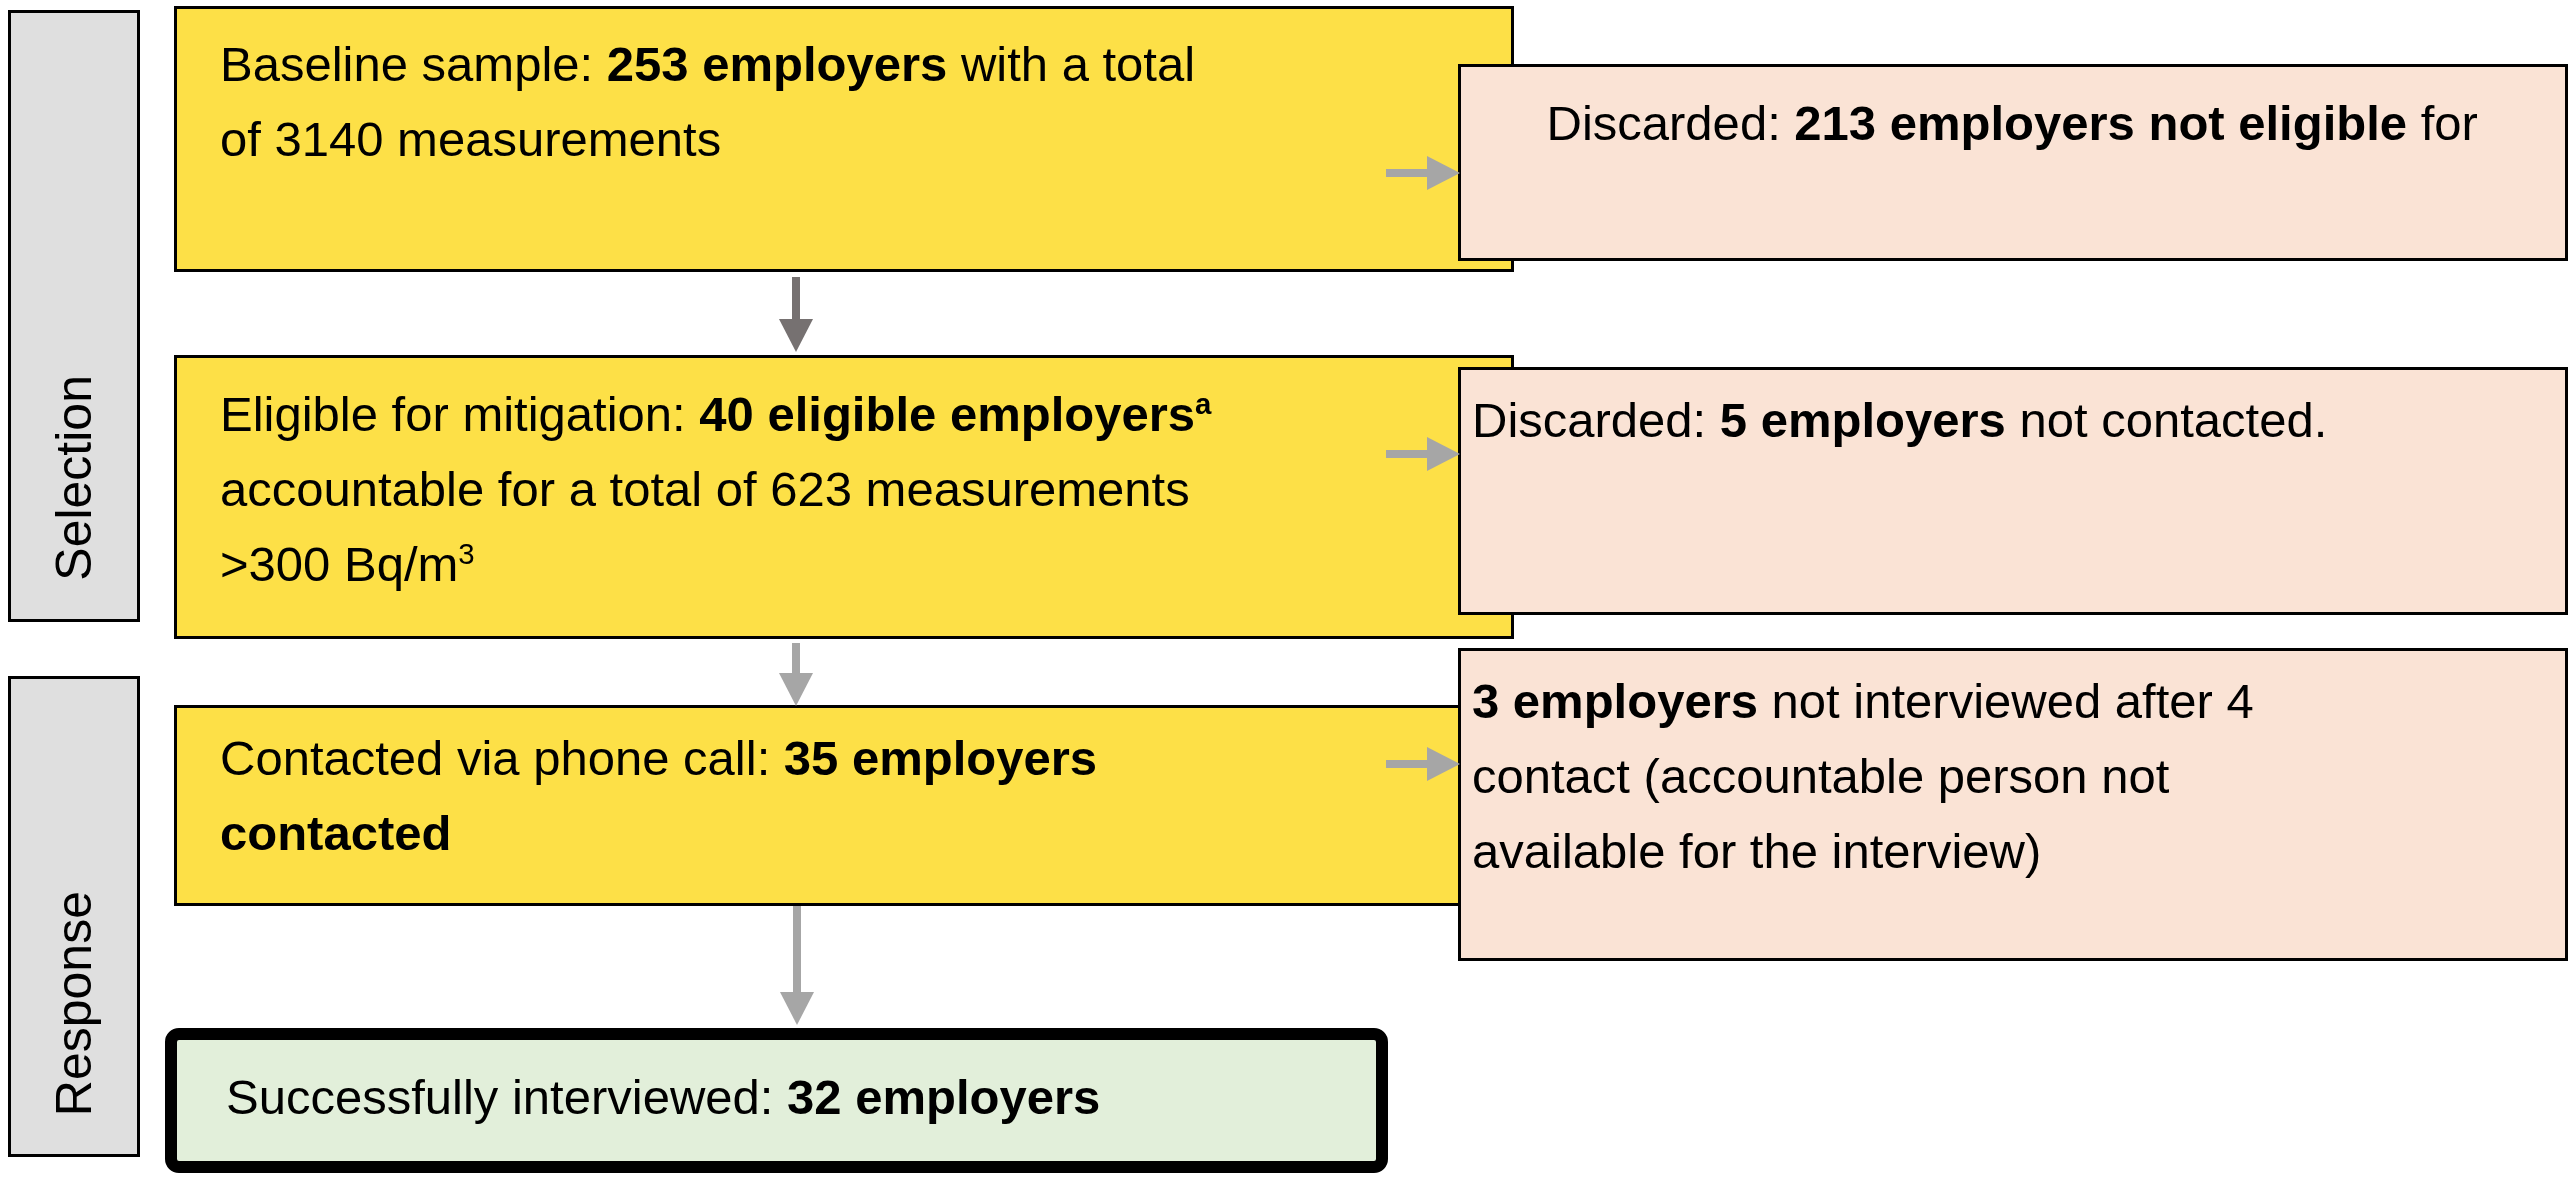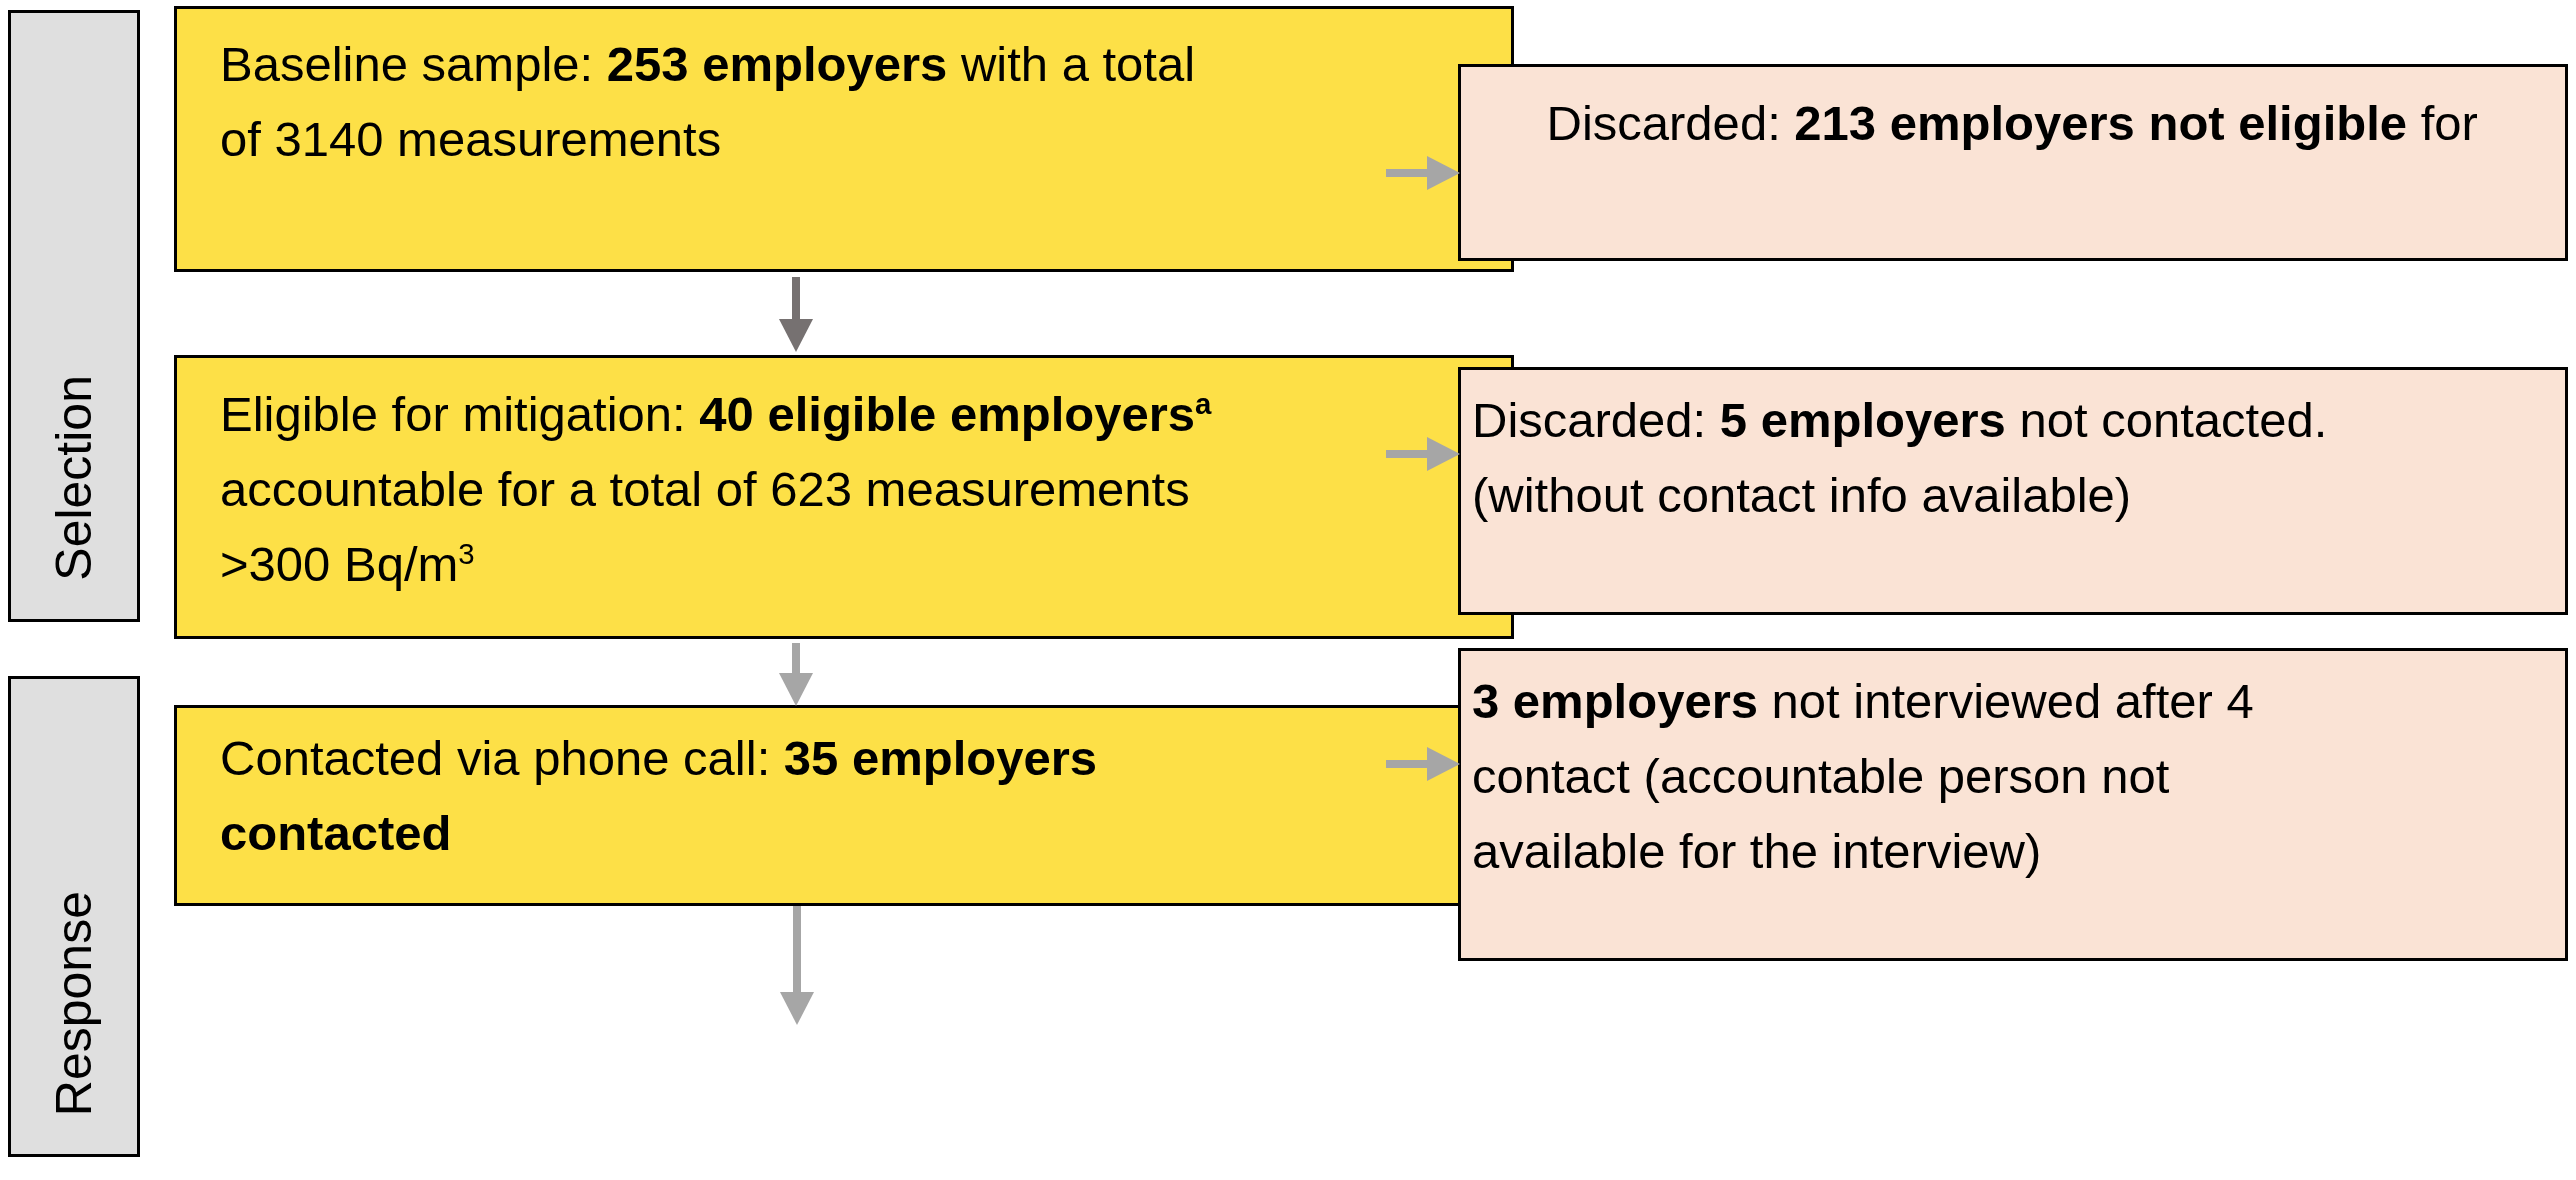--- a/index.html
+++ b/index.html
@@ -95,31 +95,35 @@
       </div>
   </div>
 
   <div class="box process" style="top:705px;height:201px;padding-top:12.6px;">
     <div>
         <div class="tline"><span>Contacted via phone call: </span><span class="bold">35 employers</span></div>
         <div class="tline"><span class="bold">contacted</span></div>
       </div>
   </div>
 
+  <div class="box success" style="top:1028px;height:145px;padding-top:20.4px;">
+    <div>
+        <div class="tline"><span>Successfully interviewed: </span><span class="bold">32 employers</span></div>
+      </div>
+  </div>
 
   <div class="box discard" style="top:64px;height:197px;padding-top:19px;text-align:center;">
     <div>
         <div class="tline"><span>Discarded: </span><span class="bold">213 employers not eligible</span><span> for</span></div>
       </div>
   </div>
 
   <div class="box discard" style="top:367px;height:248px;padding-top:12.6px;">
     <div>
         <div class="tline"><span>Discarded: </span><span class="bold">5 employers</span><span> not contacted.</span></div>
-        <div class="tline"><span>(without contact info available)</span></div>
       </div>
   </div>
 
   <div class="box discard" style="top:648px;height:313px;padding-top:12.6px;">
     <div>
         <div class="tline"><span class="bold">3 employers</span><span> not interviewed after 4</span></div>
         <div class="tline"><span>contact (accountable person not</span></div>
         <div class="tline"><span>available for the interview)</span></div>
       </div>
   </div>

